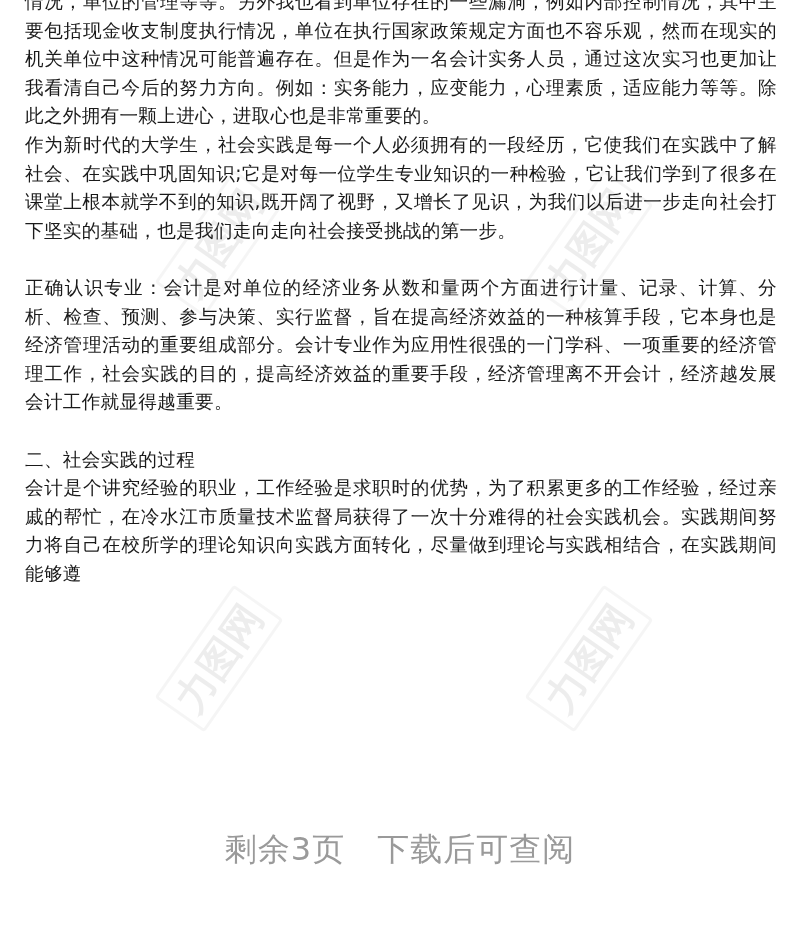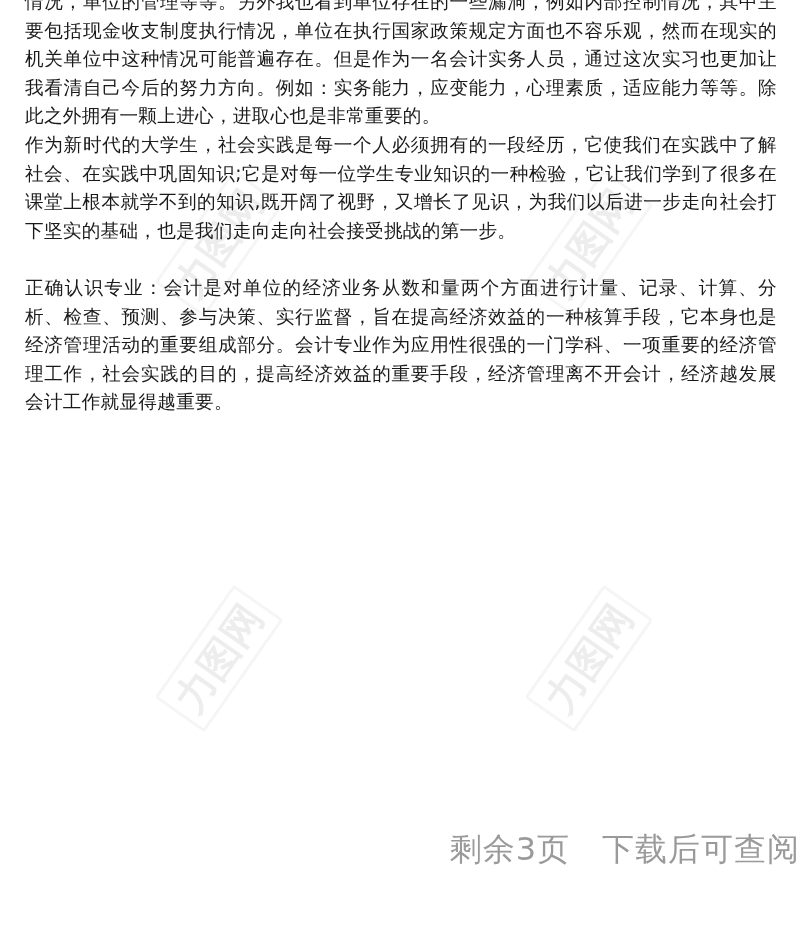--- a/index.html
+++ b/index.html
@@ -17,38 +17,40 @@
   }
   .doc p { margin: 0; }
   .doc .blank { height: 28.6px; }
   .watermark {
     position: absolute; color: rgba(0,0,0,0.07); font-size: 40px;
     transform: rotate(-55deg); white-space: nowrap; pointer-events: none;
     border: 3px solid rgba(0,0,0,0.04); padding: 0 6px; border-radius: 4px;
     font-weight: bold;
   }
   .more {
-    position: absolute; left: 0; width: 800px; top: 828px; text-align: right;
+    position: absolute; left: 0; width: 800px; top: 828px; text-align: center;
     font-size: 32px; color: #9a9a9a; letter-spacing: 1px;
   }
   .more span + span { margin-left: 32px; }
 </style>
 </head>
 <body>
 
 <div class="page">
   <div class="watermark" style="left:150px; top:225px;">力图网</div>
   <div class="watermark" style="left:520px; top:225px;">力图网</div>
   <div class="watermark" style="left:150px; top:640px;">力图网</div>
   <div class="watermark" style="left:520px; top:640px;">力图网</div>
 
   <div class="doc">
     <p>情况，单位的管理等等。另外我也看到单位存在的一些漏洞，例如内部控制情况，其中主要包括现金收支制度执行情况，单位在执行国家政策规定方面也不容乐观，然而在现实的机关单位中这种情况可能普遍存在。但是作为一名会计实务人员，通过这次实习也更加让我看清自己今后的努力方向。例如：实务能力，应变能力，心理素质，适应能力等等。除此之外拥有一颗上进心，进取心也是非常重要的。</p>
     <p>作为新时代的大学生，社会实践是每一个人必须拥有的一段经历，它使我们在实践中了解社会、在实践中巩固知识;它是对每一位学生专业知识的一种检验，它让我们学到了很多在课堂上根本就学不到的知识,既开阔了视野，又增长了见识，为我们以后进一步走向社会打下坚实的基础，也是我们走向走向社会接受挑战的第一步。</p>
     <p class="blank"></p>
     <p>正确认识专业：会计是对单位的经济业务从数和量两个方面进行计量、记录、计算、分析、检查、预测、参与决策、实行监督，旨在提高经济效益的一种核算手段，它本身也是经济管理活动的重要组成部分。会计专业作为应用性很强的一门学科、一项重要的经济管理工作，社会实践的目的，提高经济效益的重要手段，经济管理离不开会计，经济越发展会计工作就显得越重要。</p>
     <p class="blank"></p>
+    <p>二、社会实践的过程</p>
+    <p>会计是个讲究经验的职业，工作经验是求职时的优势，为了积累更多的工作经验，经过亲戚的帮忙，在冷水江市质量技术监督局获得了一次十分难得的社会实践机会。实践期间努力将自己在校所学的理论知识向实践方面转化，尽量做到理论与实践相结合，在实践期间能够遵</p>
   </div>
 </div>
 
 <div class="more">
   <span>剩余3页</span><span>下载后可查阅</span>
 </div>
 
 </body></html>

